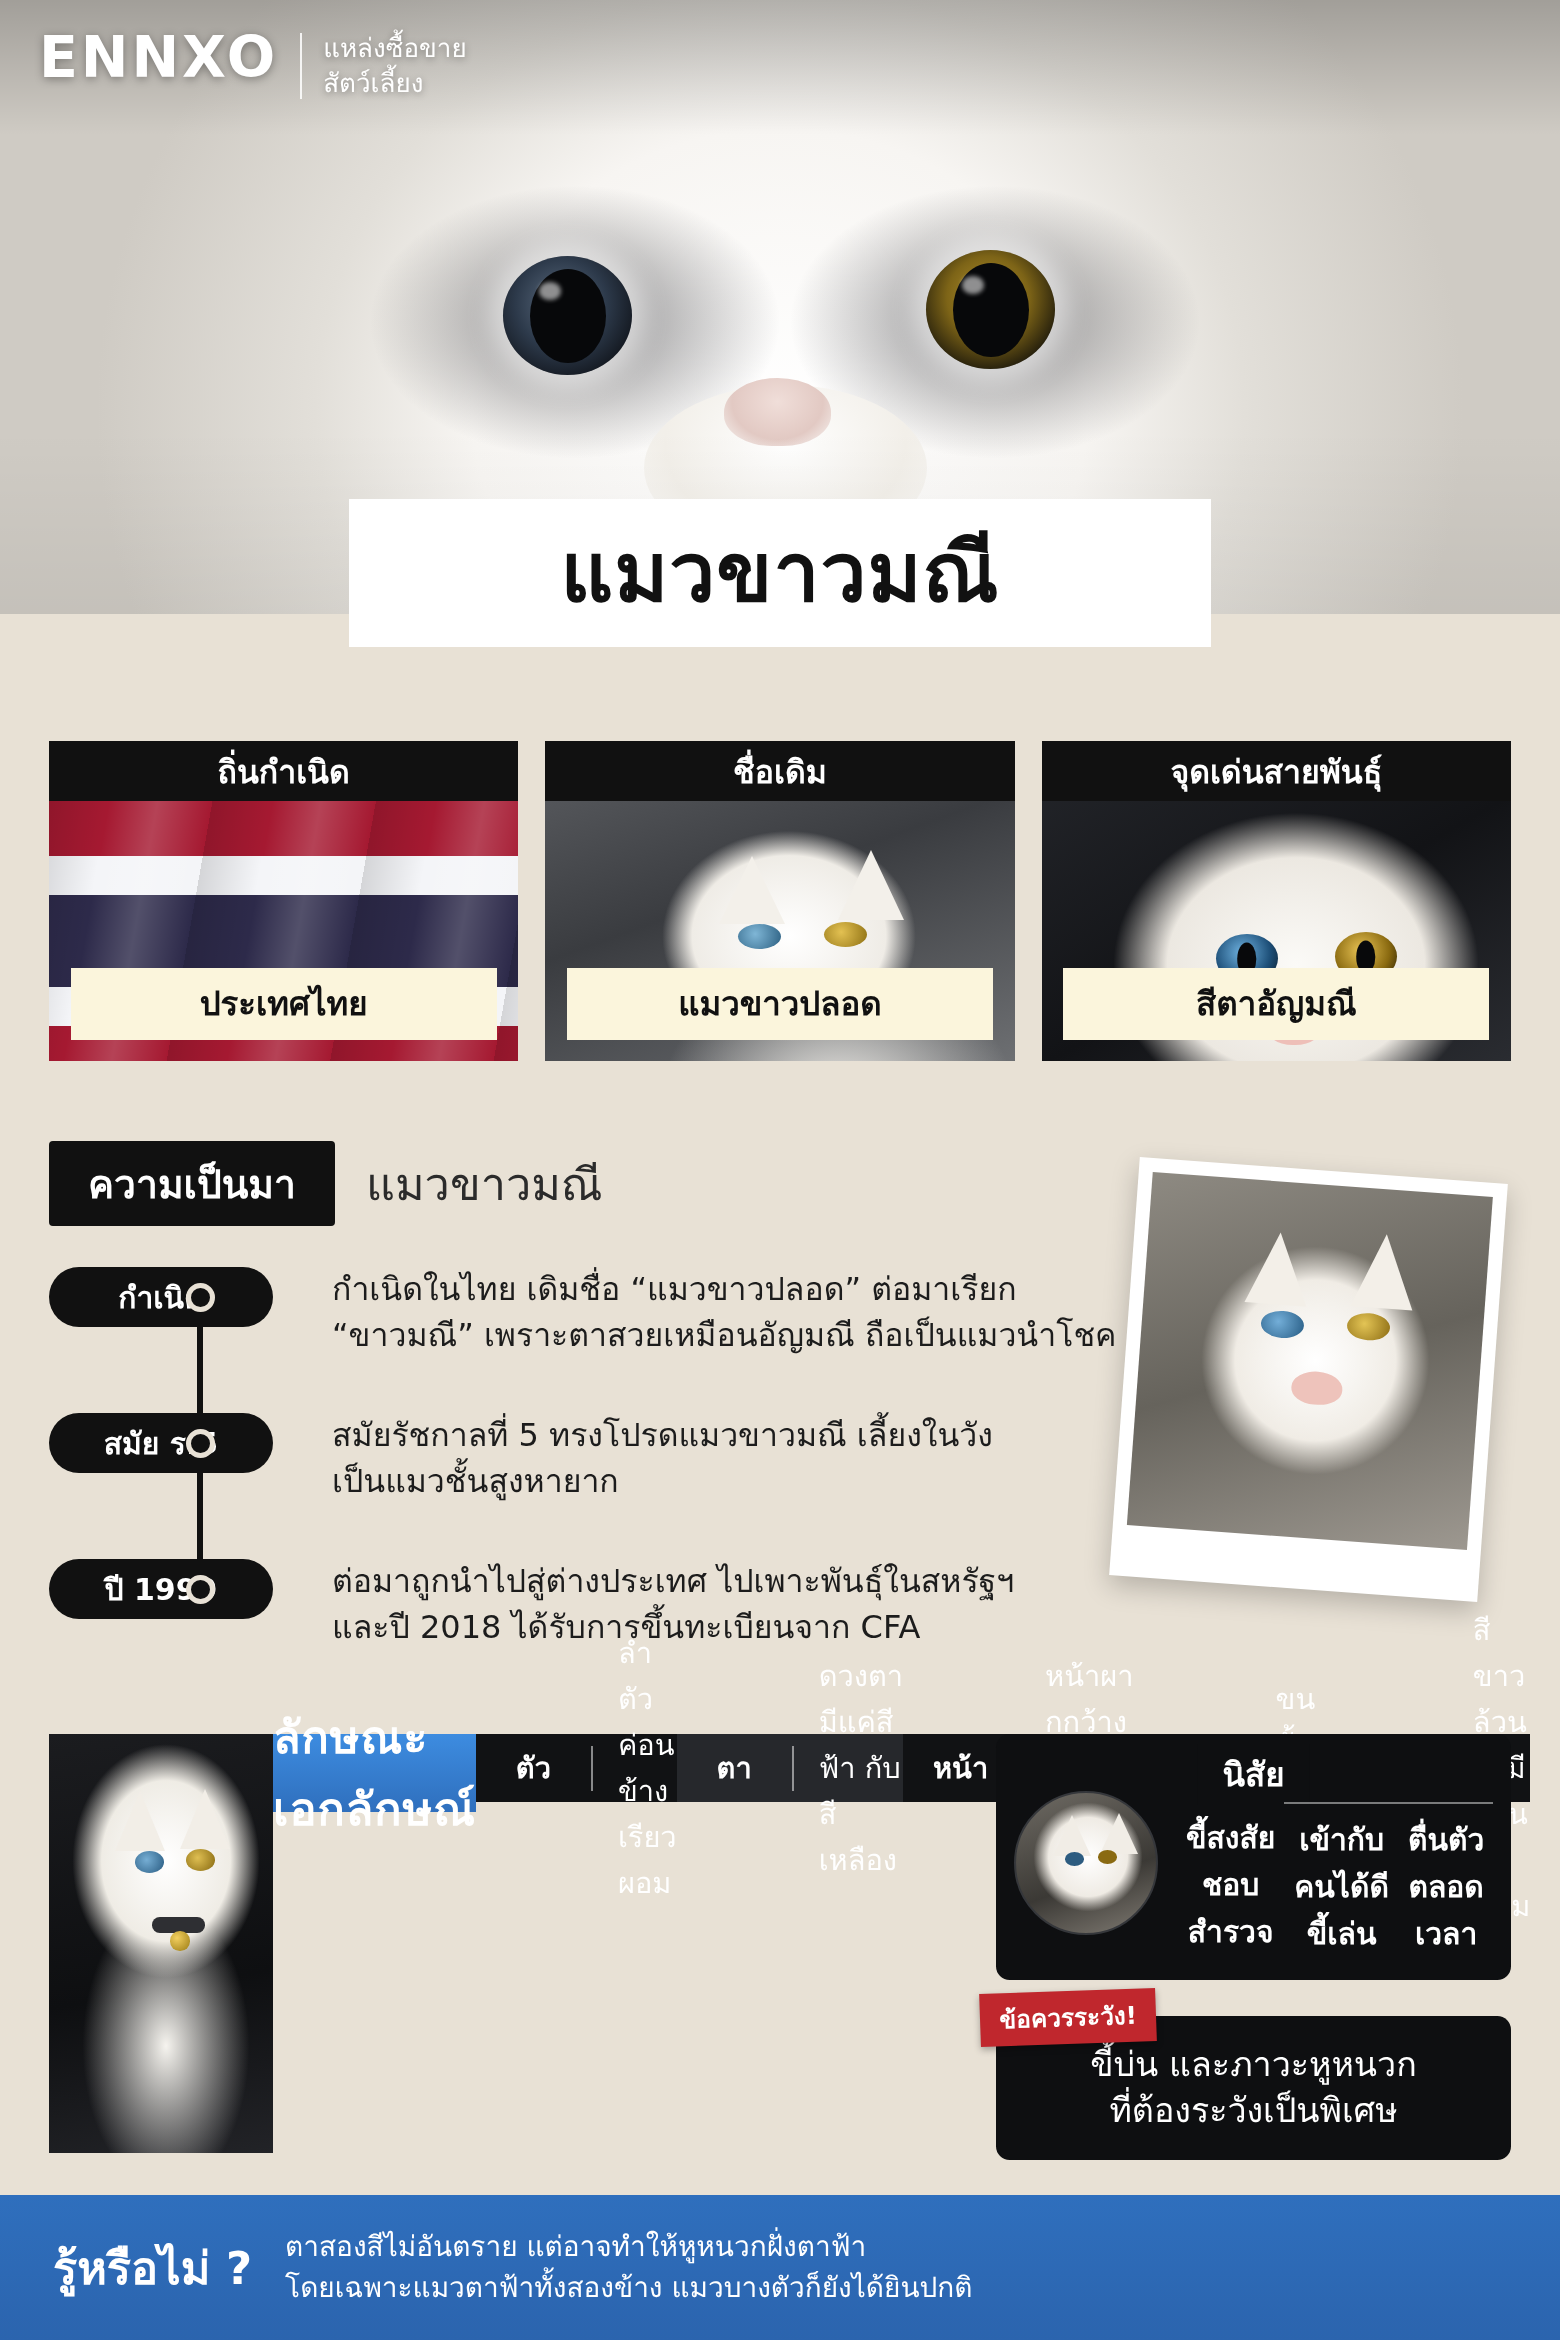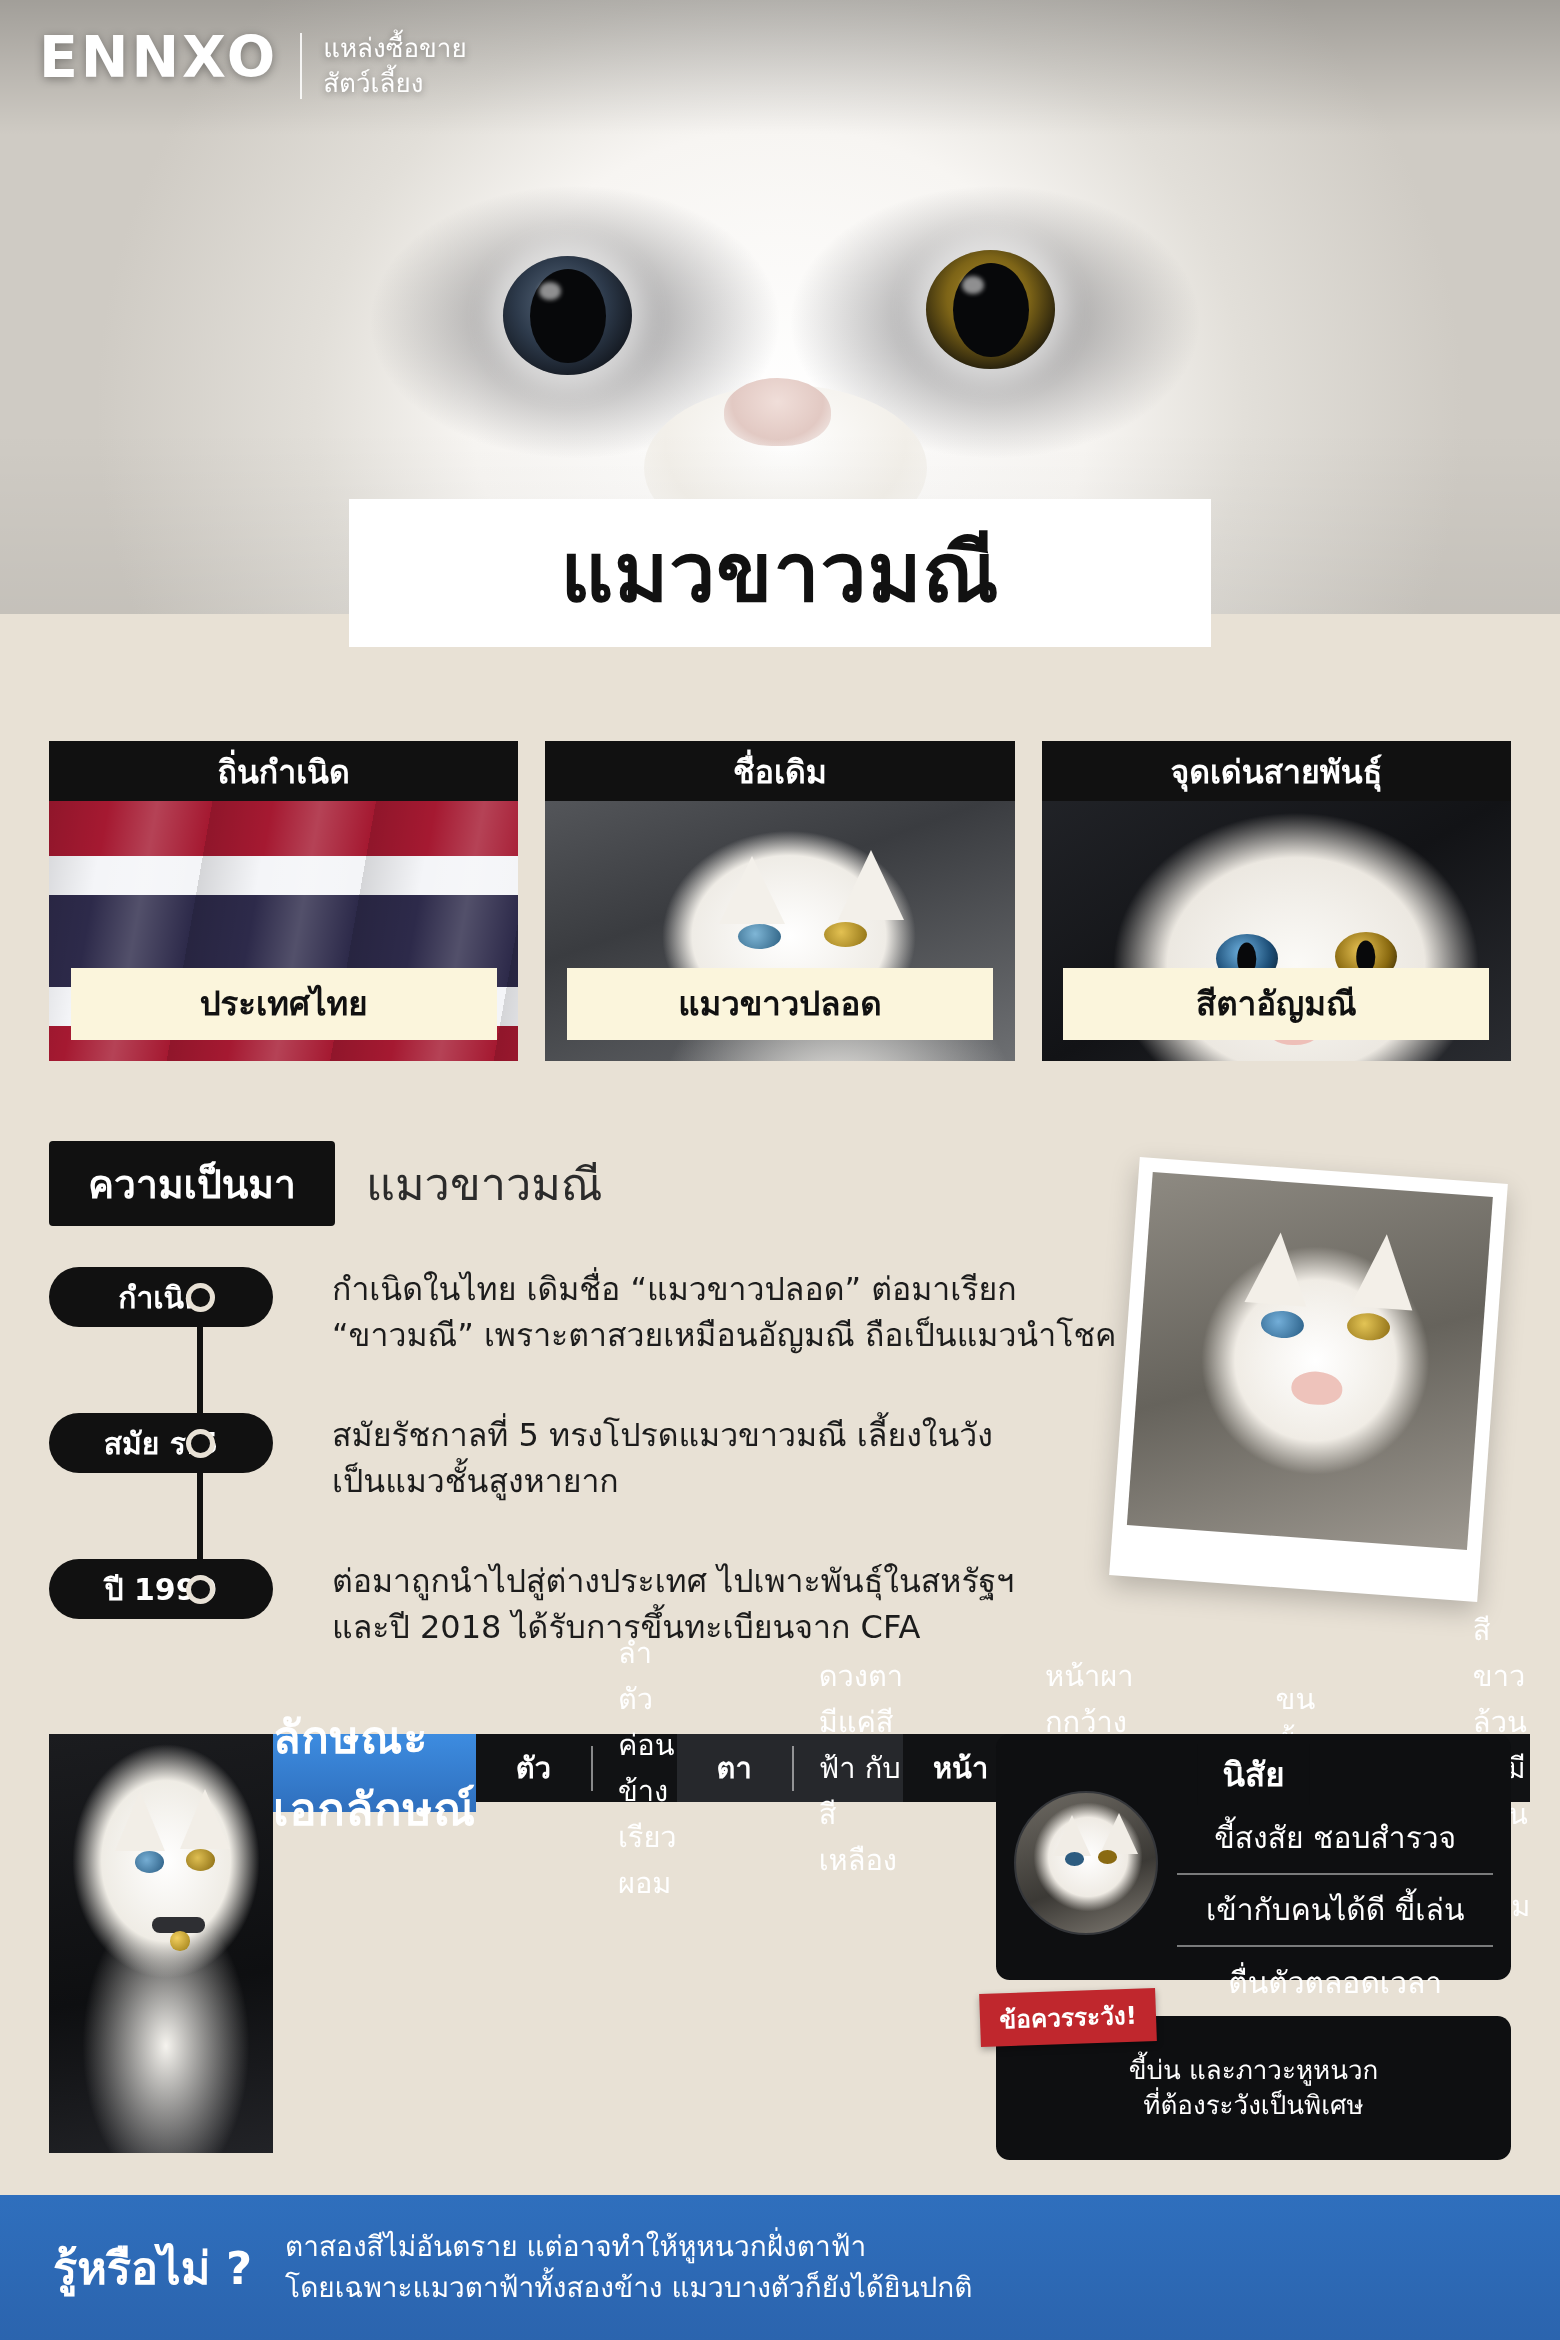--- a/index.html
+++ b/index.html
@@ -367,21 +367,21 @@
       linear-gradient(160deg, #6f6b64 0%, #3b3935 60%, #807b73 100%);
   }
   .habit-avatar .ae1 { position:absolute; left:49px; top:59px; width:19.5px;height:13.7px;border-radius:50%; background:#2d5c80; }
   .habit-avatar .ae2 { position:absolute; left:82px; top:57px; width:19.5px;height:13.7px;border-radius:50%; background:#8a6a12; }
   .habit-avatar .aear1 { position:absolute; left:37px; top:21.5px; width:0;height:0;border-left:19.5px solid transparent;border-right:19.5px solid transparent;border-bottom:41px solid #f1ede6; }
   .habit-avatar .aear2 { position:absolute; left:84px; top:19.5px; width:0;height:0;border-left:19.5px solid transparent;border-right:19.5px solid transparent;border-bottom:41px solid #f1ede6; }
 
   .habit-lines {
     position: absolute;
     left: 181px; right: 17.6px; top: 68px;
-    display: flex; flex-direction: column;
+    display: flex; flex-direction: row; font-weight: bold;
   }
   .habit-line {
     color: #ffffff;
     font-size: 30px;
     text-align: center;
     padding: 11.7px 0;
   }
   .habit-line + .habit-line { border-top: 2px solid rgba(255,255,255,0.45); }
 
   .warn-card {
@@ -398,21 +398,21 @@
     left: -15.6px; top: -25px;
     background: #c0272d;
     color: #ffffff;
     font-size: 24.4px; font-weight: 700;
     padding: 6.8px 19.5px;
     transform: rotate(-2deg);
     box-shadow: 0 2.9px 7.8px rgba(0,0,0,0.3);
   }
   .warn-text {
     color: #ffffff;
-    font-size: 26px;
+    font-size: 34px;
     line-height: 1.35;
     text-align: center;
   }
 
   
   .footer {
     position: absolute;
     left: 0; right: 0; bottom: 0;
     height: 146px;
     background: linear-gradient(180deg, #2f6fbd 0%, #2b64ae 100%);

